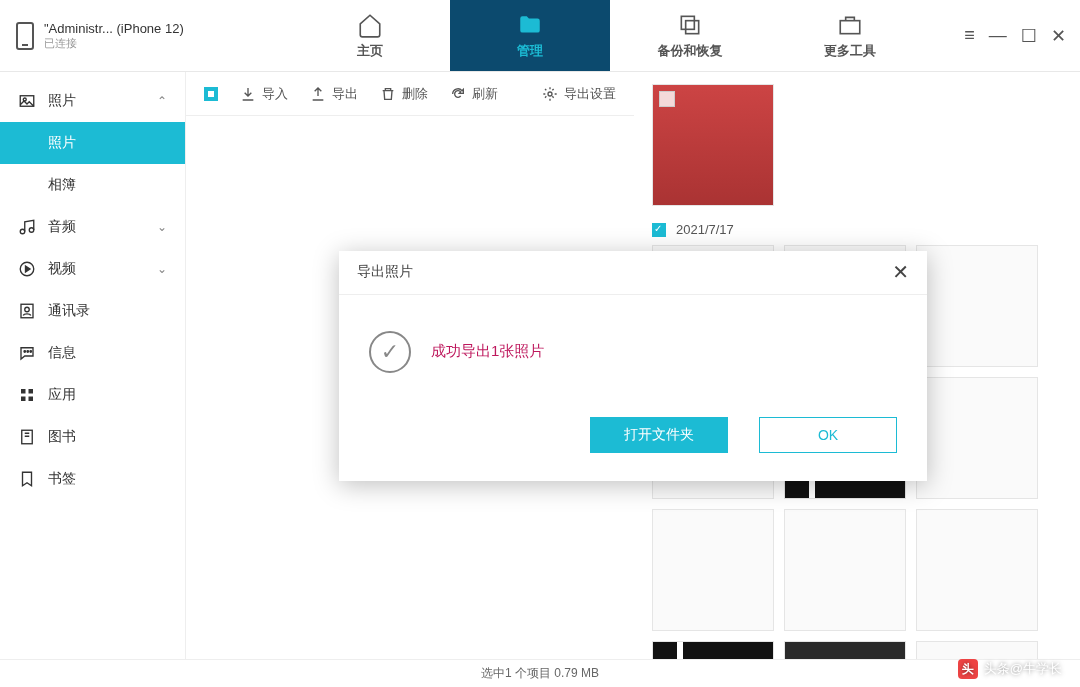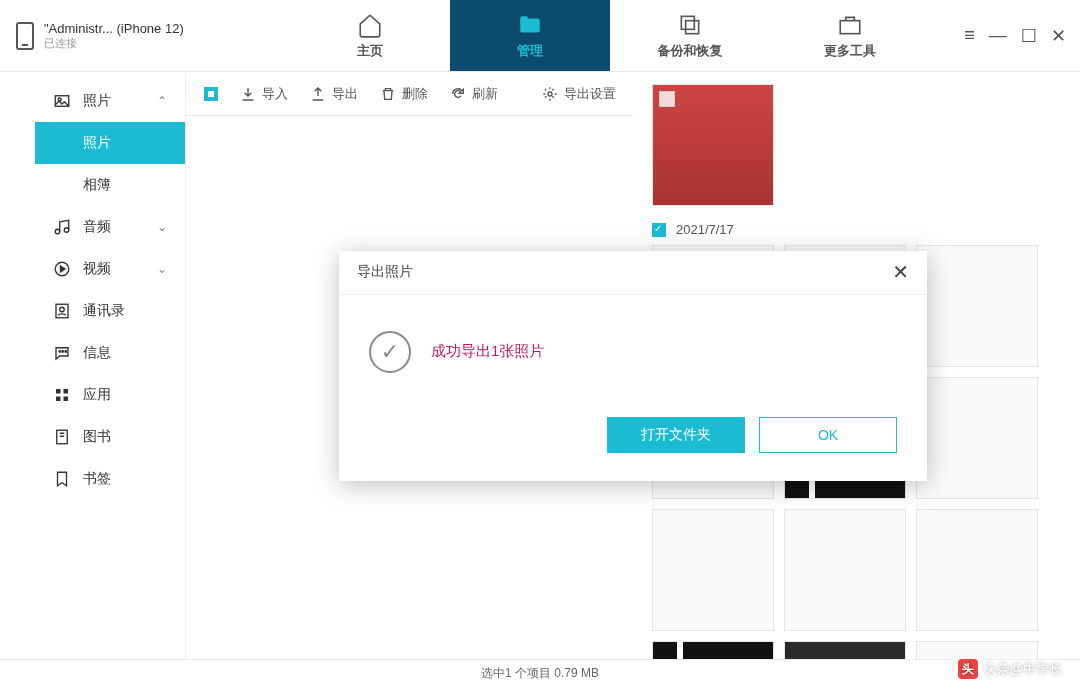--- a/index.html
+++ b/index.html
@@ -14,21 +14,21 @@
 
 .top-tabs { display: flex; flex: 1; height: 100%; font-weight: bold; }
 .top-tab { width: 160px; display: flex; flex-direction: column; align-items: center; justify-content: center; cursor: pointer; font-size: 13px; color: #555; gap: 4px; }
 .top-tab.active { background: #0c4a6e; color: #1cbbd4; }
 .top-tab svg { width: 26px; height: 26px; }
 
 .window-controls { display: flex; gap: 14px; padding-right: 14px; align-items: center; }
 .window-controls span { cursor: pointer; font-size: 18px; color: #555; }
 
 .main { display: flex; height: calc(100% - 72px - 28px); }
-.sidebar { width: 186px; border-right: 1px solid #eee; padding-top: 8px; padding-left: 35px; }
+.sidebar { width: 186px; border-right: 1px solid #eee; padding-top: 8px; }
 .side-item { height: 42px; display: flex; align-items: center; padding: 0 18px; font-size: 14px; color: #333; cursor: pointer; gap: 12px; }
 .side-item.parent { font-weight: 500; }
 .side-item.sub { padding-left: 48px; }
 .side-item.active { background: #1cbbd4; color: #fff; }
 .side-item .chev { margin-left: auto; font-size: 12px; color: #888; }
 .side-item svg { width: 18px; height: 18px; flex-shrink: 0; }
 
 .content { flex: 1; display: flex; flex-direction: row; position: relative; }
 .toolbar { height: 44px; display: flex; align-items: center; padding: 0 18px; gap: 22px; border-bottom: 1px solid #eee; font-size: 13px; color: #555; }
 .tool-btn { display: flex; align-items: center; gap: 6px; cursor: pointer; }
@@ -56,21 +56,21 @@
 
 .statusbar { height: 28px; border-top: 1px solid #eee; display: flex; align-items: center; justify-content: center; font-size: 12px; color: #666; }
 
 .modal-overlay { position: absolute; inset: 0; display: flex; align-items: center; justify-content: center; }
 .modal { width: 588px; background: #fff; box-shadow: 0 4px 24px rgba(0,0,0,.25); }
 .modal-head { height: 44px; display: flex; align-items: center; padding: 0 18px; font-size: 14px; color: #444; border-bottom: 1px solid #eee; }
 .modal-head .close { margin-left: auto; cursor: pointer; font-size: 20px; }
 .modal-body { padding: 36px 30px 20px; display: flex; align-items: center; gap: 20px; }
 .success-ring { width: 42px; height: 42px; border: 2px solid #888; border-radius: 50%; display: flex; align-items: center; justify-content: center; font-size: 22px; color: #888; }
 .modal-msg { font-size: 15px; color: #be185d; }
-.modal-foot { padding: 24px 30px 28px; display: flex; justify-content: flex-end; gap: 14px; }
+.modal-foot { padding: 24px 30px 28px; display: flex; justify-content: flex-end; gap: 31px; }
 .btn { width: 138px; height: 36px; display: flex; align-items: center; justify-content: center; font-size: 14px; cursor: pointer; }
 .btn-primary { background: #1cbbd4; color: #fff; }
 .btn-outline { border: 1px solid #1cbbd4; color: #1cbbd4; background: #fff; }
 
 .watermark { position: absolute; bottom: 8px; right: 18px; font-size: 13px; color: #fff; text-shadow: 0 0 4px rgba(0,0,0,.5); display: flex; align-items: center; gap: 6px; }
 .watermark .logo { width: 20px; height: 20px; background: #e44; border-radius: 4px; display: flex; align-items: center; justify-content: center; color: #fff; font-size: 12px; font-weight: bold; }
 </style>
 </head>
 <body>
 

